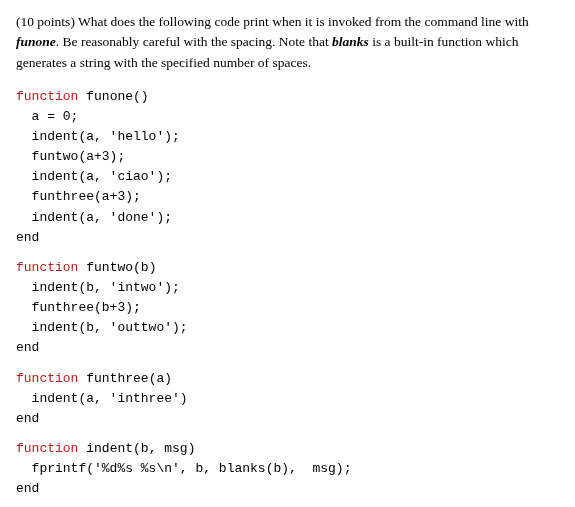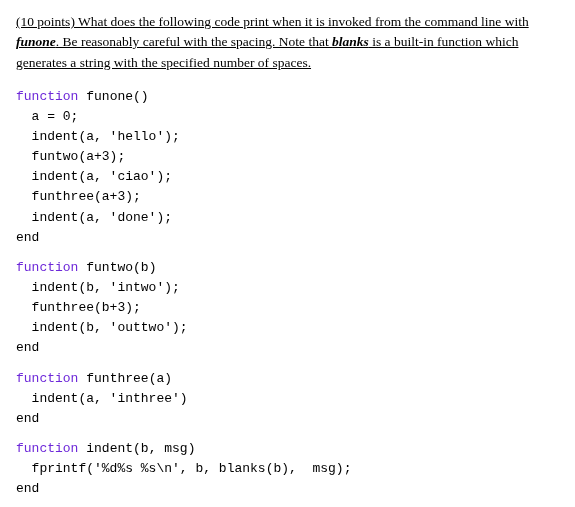--- a/index.html
+++ b/index.html
@@ -15,40 +15,39 @@
       color: #000000;
       width: 575px;
       min-height: 507px;
       padding: 12px 16px;
     }
 
     .intro-text {
       font-size: 13.5px;
       line-height: 1.5;
       margin-bottom: 14px;
-      text-decoration: underline;
     }
 
     .intro-text em {
       font-style: italic;
       font-weight: bold;
     }
 
     .code-block {
       font-family: "Courier New", Courier, monospace;
       font-size: 13px;
       line-height: 1.55;
       margin-bottom: 10px;
       white-space: pre;
       color: #000;
     }
 
     .kw {
       
-      color: #6d28d9;
+      color: #b91c1c;
     }
 
     .section {
       margin-bottom: 6px;
     }
   </style>
 </head>
 <body>
 
 <p class="intro-text">

